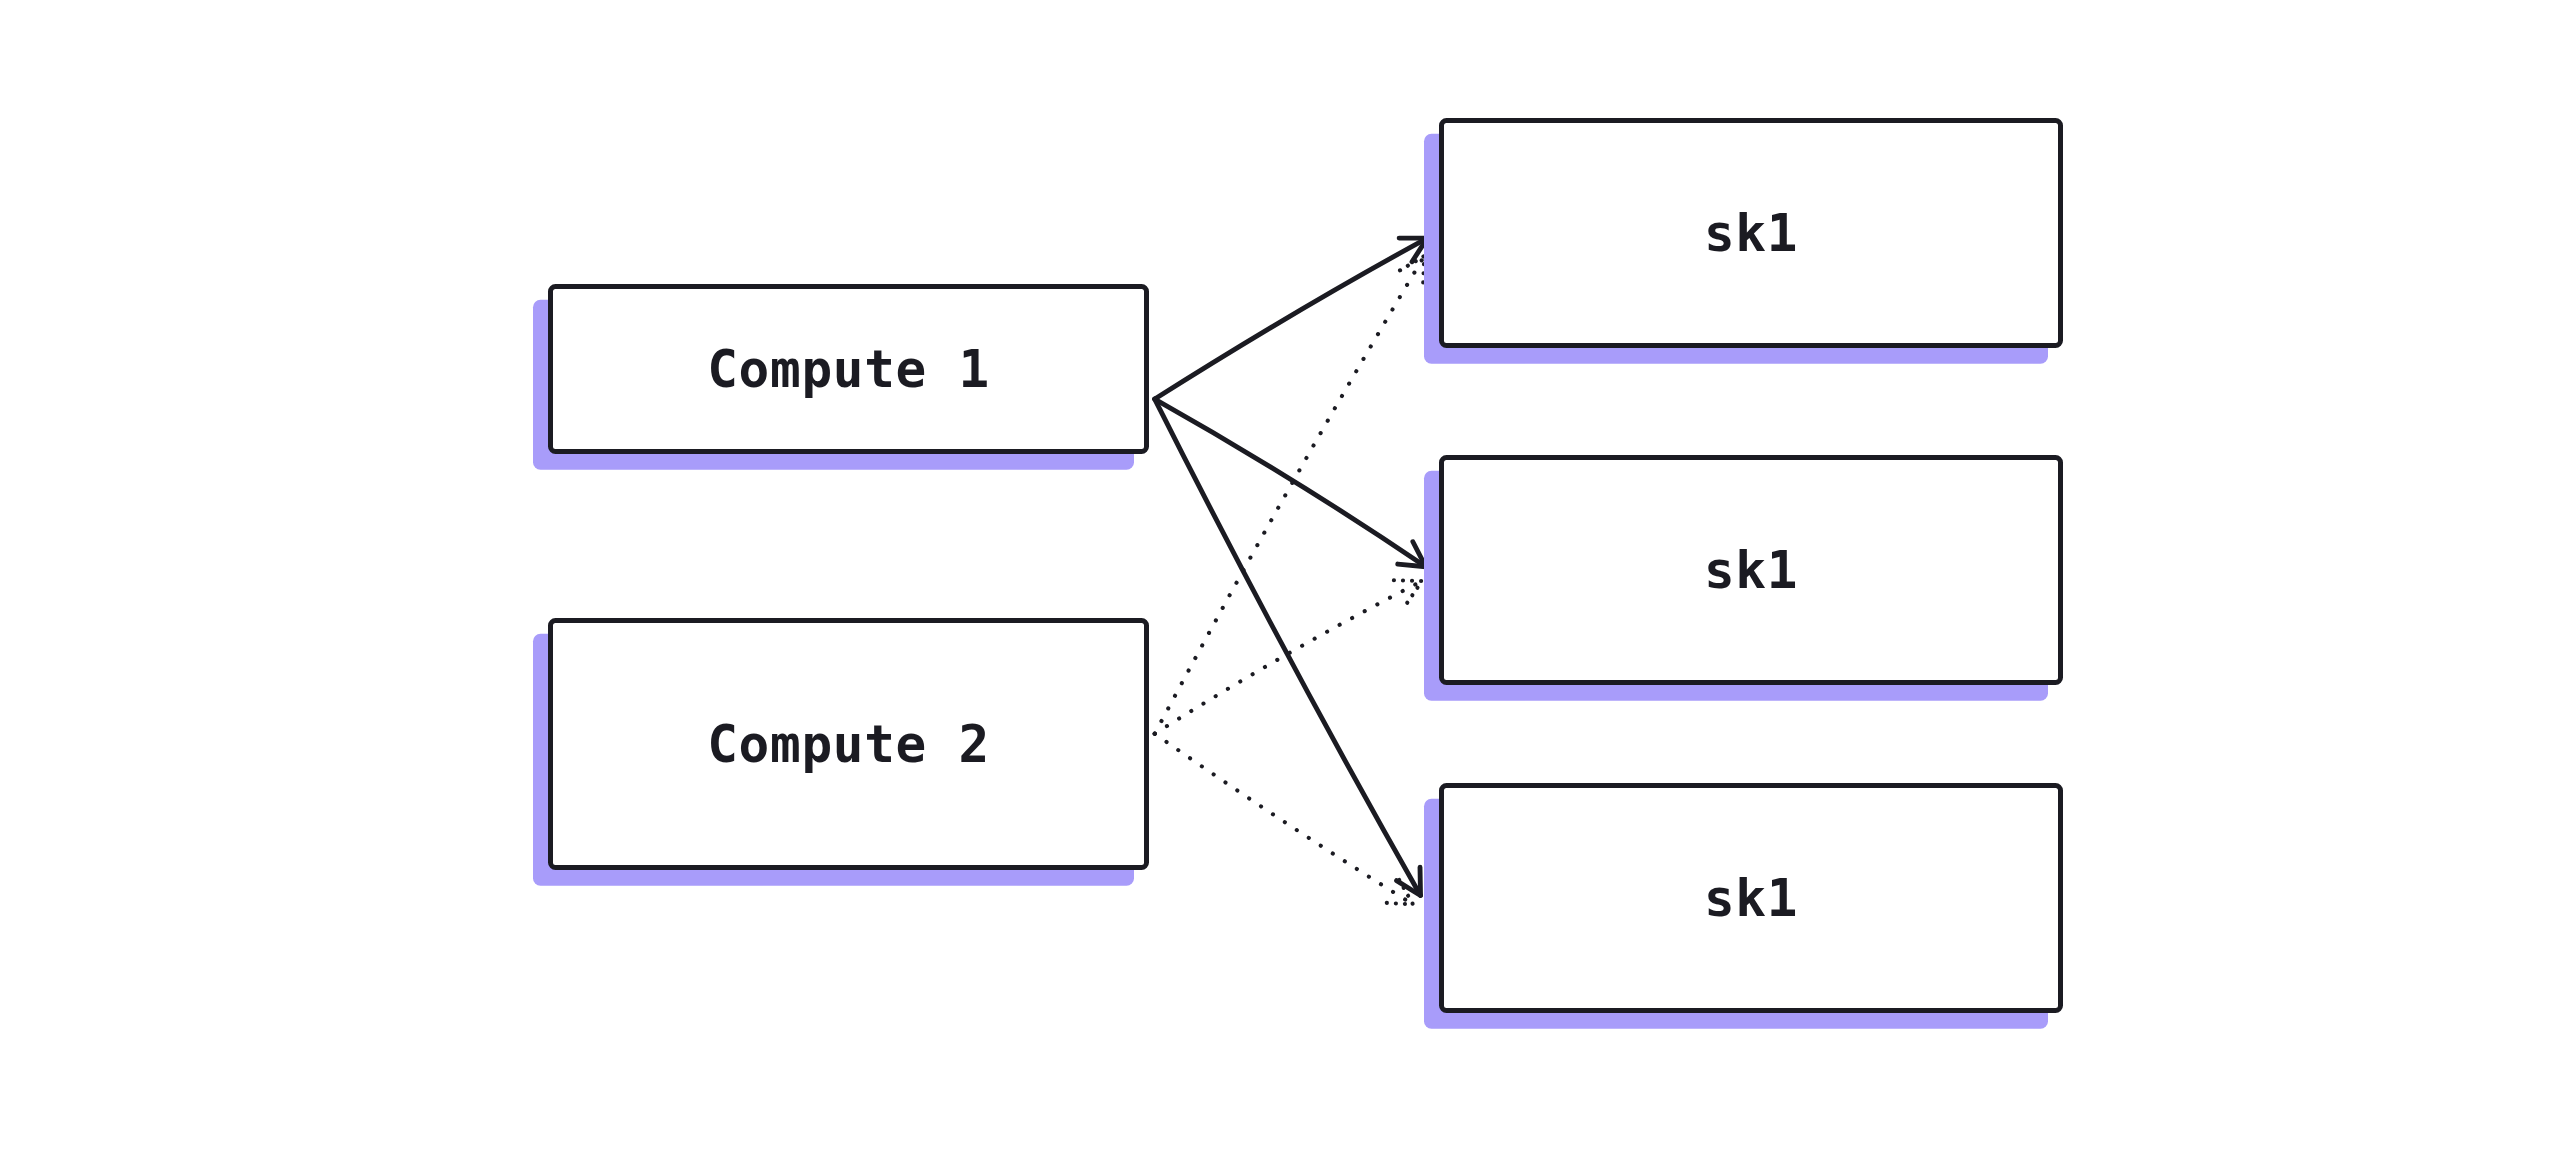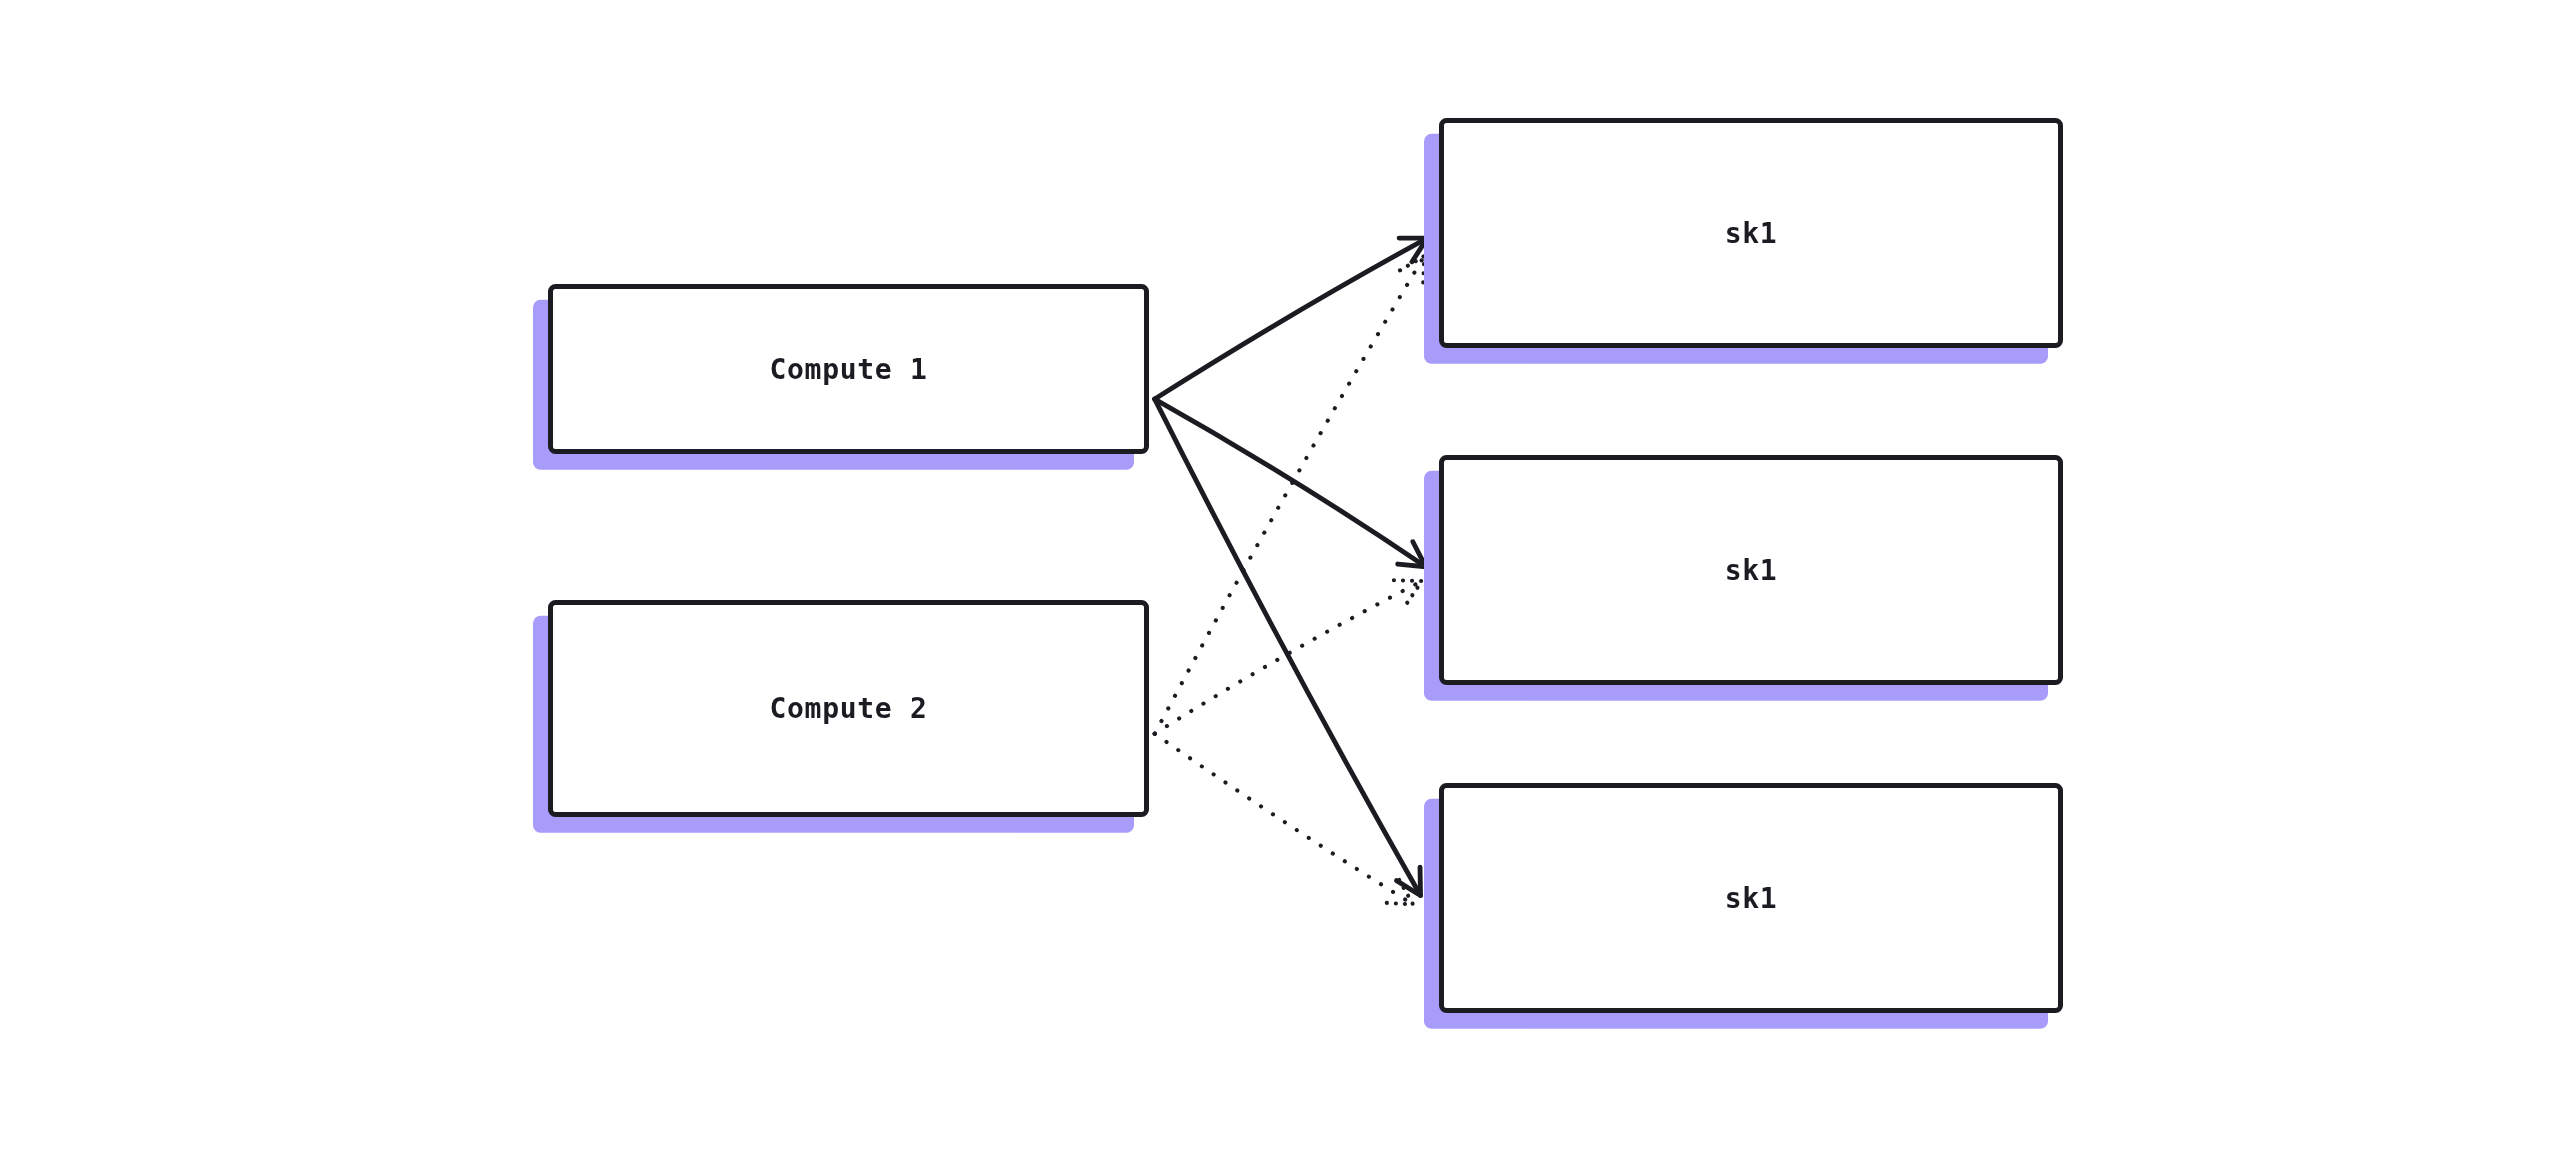--- a/index.html
+++ b/index.html
@@ -21,27 +21,27 @@
     background: #ffffff;
     border: 5.2px solid #1b1b22;
     border-radius: 7.5px;
     box-shadow: -15px 15.7px 0 0 #a89cfa;
     display: flex;
     align-items: center;
     justify-content: center;
   }
   .node .label {
     font-weight: bold;
-    font-size: 28px;
+    font-size: 51px;
     color: #1b1b22;
     letter-spacing: 0.7px;
     white-space: nowrap;
   }
   .node-compute-1 { left: 548px;  top: 284px;  width: 601px; height: 170px; }
-  .node-compute-2 { left: 548px;  top: 600px;  width: 601px; height: 217px; }
+  .node-compute-2 { left: 548px;  top: 618px;  width: 601px; height: 252px; }
   .node-sk1-top    { left: 1439px; top: 118px;  width: 624px; height: 230px; }
   .node-sk1-middle { left: 1439px; top: 455px;  width: 624px; height: 230px; }
   .node-sk1-bottom { left: 1439px; top: 783px; width: 624px; height: 230px; }
   svg.edges {
     position: absolute;
     left: 0; top: 0;
     width: 2576px;
     height: 1153px;
     pointer-events: none;
   }

